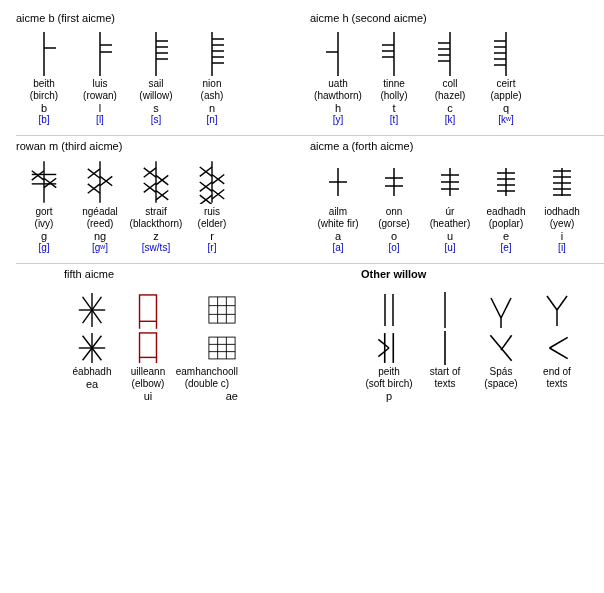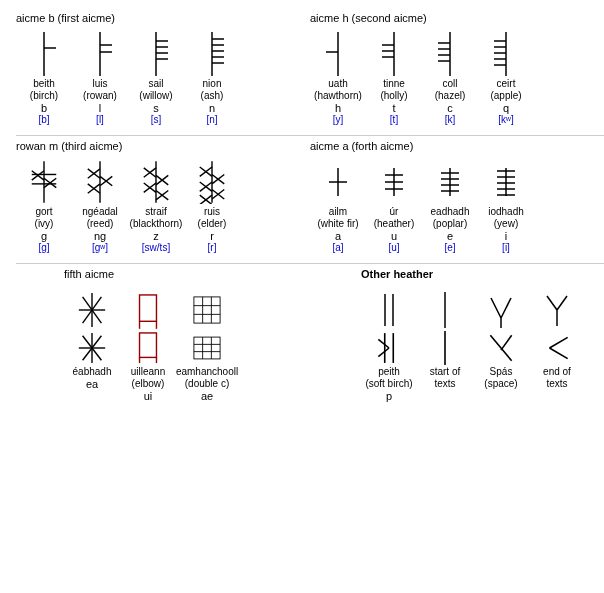--- a/index.html
+++ b/index.html
@@ -301,20 +301,32 @@
             <svg viewBox="0 0 30 44" xmlns="http://www.w3.org/2000/svg">
               <line x1="15" y1="8" x2="15" y2="36" stroke="black" stroke-width="1.5"></line>
               <line x1="6" y1="22" x2="24" y2="22" stroke="black" stroke-width="1.5"></line>
             </svg>
           </div>
           <div class="char-name">ailm<br>(white fir)</div>
           <div class="char-letter">a</div>
           <div class="char-phonetic">[a]</div>
         </div>
 
+        <div class="char-cell">
+          <div class="ogham-symbol">
+            <svg viewBox="0 0 30 44" xmlns="http://www.w3.org/2000/svg">
+              <line x1="15" y1="8" x2="15" y2="36" stroke="black" stroke-width="1.5"></line>
+              <line x1="6" y1="18" x2="24" y2="18" stroke="black" stroke-width="1.5"></line>
+              <line x1="6" y1="26" x2="24" y2="26" stroke="black" stroke-width="1.5"></line>
+            </svg>
+          </div>
+          <div class="char-name">onn<br>(gorse)</div>
+          <div class="char-letter">o</div>
+          <div class="char-phonetic">[o]</div>
+        </div>
 
         <div class="char-cell">
           <div class="ogham-symbol">
             <svg viewBox="0 0 30 44" xmlns="http://www.w3.org/2000/svg">
               <line x1="15" y1="8" x2="15" y2="36" stroke="black" stroke-width="1.5"></line>
               <line x1="6" y1="15" x2="24" y2="15" stroke="black" stroke-width="1.5"></line>
               <line x1="6" y1="22" x2="24" y2="22" stroke="black" stroke-width="1.5"></line>
               <line x1="6" y1="29" x2="24" y2="29" stroke="black" stroke-width="1.5"></line>
             </svg>
           </div>
@@ -403,21 +415,21 @@
               <rect x="8" y="2" width="18" height="26" fill="none" stroke="#990000" stroke-width="1.5"></rect>
               <line x1="8" y1="28" x2="8" y2="34" stroke="#990000" stroke-width="1.5"></line>
               <line x1="26" y1="28" x2="26" y2="34" stroke="#990000" stroke-width="1.5"></line>
             </svg>
           </div>
           <div class="char-name">uilleann<br>(elbow)</div>
           <div class="char-letter">ui</div>
         </div>
 
 
-        <div class="char-cell" style="width:62px;">
+        <div class="char-cell" style="width:62px;align-items:flex-end;">
           <div class="ogham-symbol">
             <svg viewBox="0 0 44 44" xmlns="http://www.w3.org/2000/svg">
 
               <rect x="4" y="4" width="36" height="36" fill="none" stroke="black" stroke-width="1.2"></rect>
               <line x1="16" y1="4" x2="16" y2="40" stroke="black" stroke-width="1.2"></line>
               <line x1="28" y1="4" x2="28" y2="40" stroke="black" stroke-width="1.2"></line>
               <line x1="4" y1="16" x2="40" y2="16" stroke="black" stroke-width="1.2"></line>
               <line x1="4" y1="28" x2="40" y2="28" stroke="black" stroke-width="1.2"></line>
             </svg>
           </div>
@@ -430,21 +442,21 @@
               <line x1="4" y1="23" x2="40" y2="23" stroke="black" stroke-width="1.2"></line>
             </svg>
           </div>
           <div class="char-name">eamhanchooll<br>(double c)</div>
           <div class="char-letter">ae</div>
         </div>
       </div>
     </div>
 
     <div style="width:45%;">
-      <div class="section-title" style="font-weight:bold;">Other heather</div>
+      <div class="section-title" style="font-weight:bold;">Other willow</div>
       <div class="char-grid">
 
         <div class="char-cell">
           <div class="ogham-symbol">
             <svg viewBox="0 0 30 44" xmlns="http://www.w3.org/2000/svg">
 
               <line x1="11" y1="6" x2="11" y2="38" stroke="black" stroke-width="1.5"></line>
               <line x1="19" y1="6" x2="19" y2="38" stroke="black" stroke-width="1.5"></line>
             </svg>
           </div>

